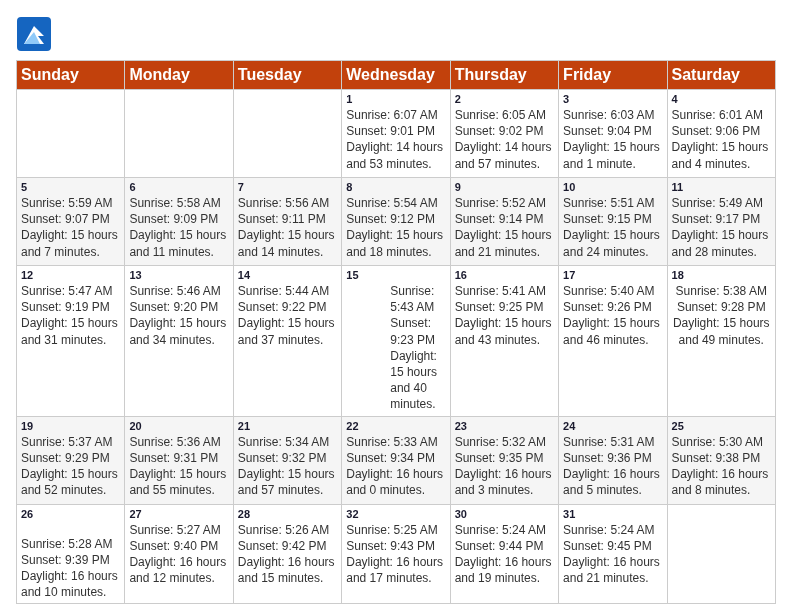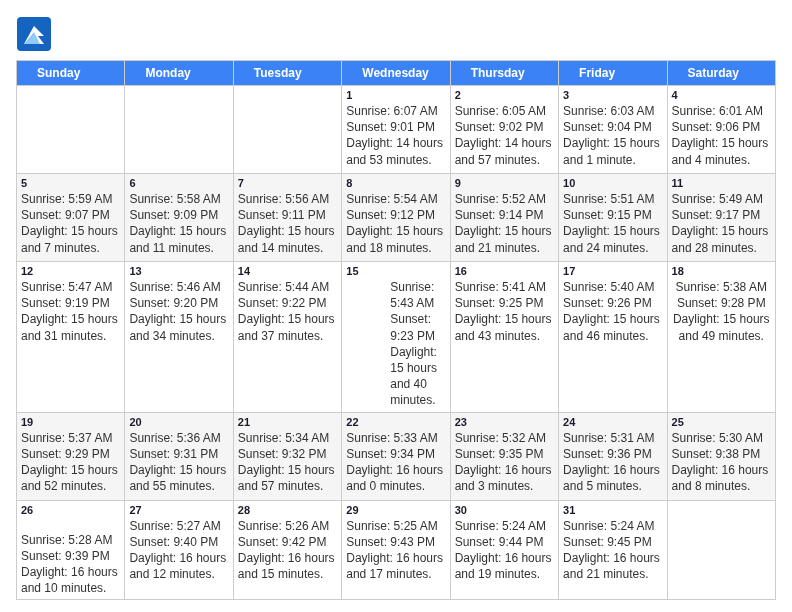--- a/index.html
+++ b/index.html
@@ -33,25 +33,25 @@
     .location {
       font-size: 15px;
       color: #333;
     }
     table {
       width: 100%;
       border-collapse: collapse;
       table-layout: fixed;
     }
     thead tr th {
-      background-color: #3b82f6;
+      background-color: #c2410c;
       color: #fff;
-      font-size: 12px;
+      font-size: 16px;
       font-weight: bold;
-      padding: 5px 20px;
+      padding: 5px 4px;
       text-align: left;
       border: 1px solid #ccc;
     }
     tbody tr td {
       vertical-align: top;
       border: 1px solid #ccc;
       padding: 3px 4px;
       font-size: 10px;
       color: #333;
       height: 88px;
@@ -284,21 +284,21 @@
 Sunset: 9:40 PM
 Daylight: 16 hours and 12 minutes.</div>
         </td>
         <td>
           <div class="day-number">28</div>
           <div class="cell-info" style="white-space: pre-line;">Sunrise: 5:26 AM
 Sunset: 9:42 PM
 Daylight: 16 hours and 15 minutes.</div>
         </td>
         <td>
-          <div class="day-number">29</div>
+          <div class="day-number">32</div>
           <div class="cell-info" style="white-space: pre-line;">Sunrise: 5:25 AM
 Sunset: 9:43 PM
 Daylight: 16 hours and 17 minutes.</div>
         </td>
         <td>
           <div class="day-number">30</div>
           <div class="cell-info" style="white-space: pre-line;">Sunrise: 5:24 AM
 Sunset: 9:44 PM
 Daylight: 16 hours and 19 minutes.</div>
         </td>

